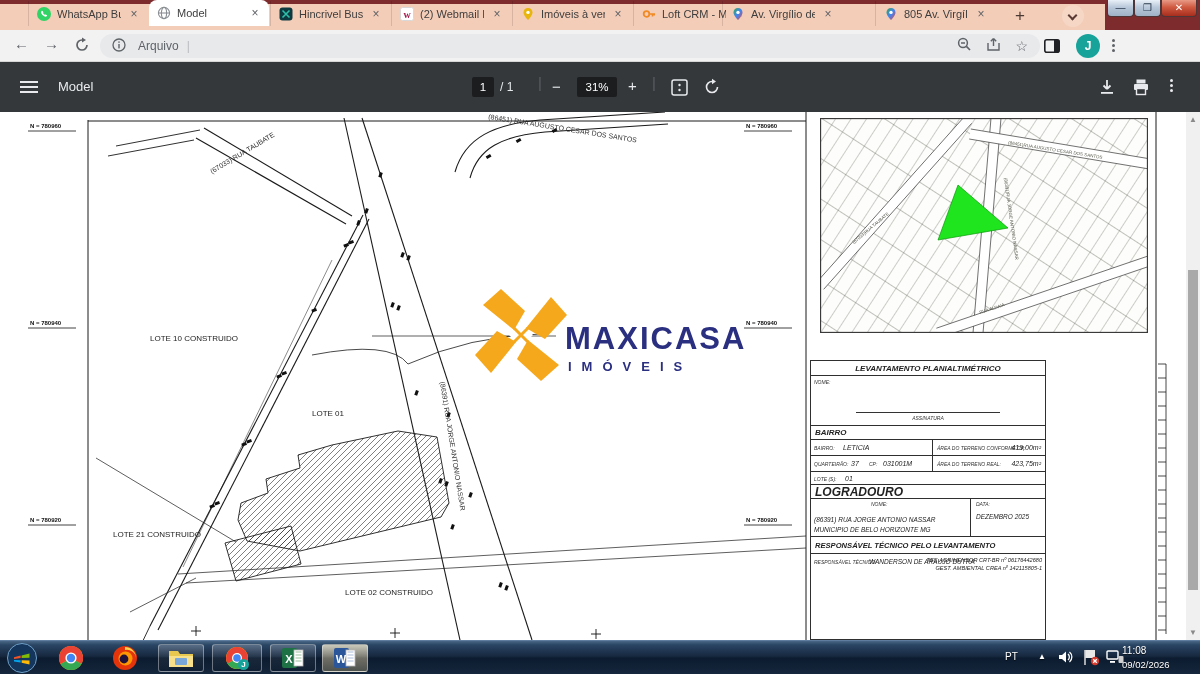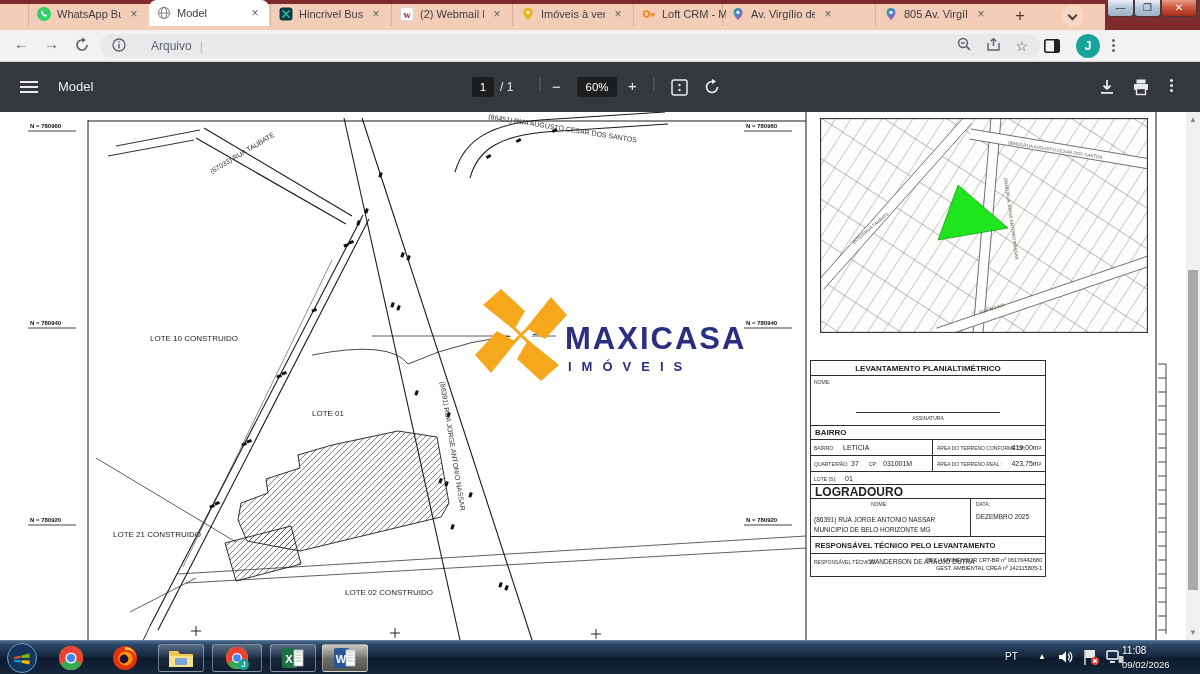--- a/index.html
+++ b/index.html
@@ -48,21 +48,21 @@
 
   
   .content { left:0; top:112px; width:1200px; height:528px; background:#fff; overflow:hidden; }
 
   
   .sbar { left:1186px; top:112px; width:14px; height:528px; background:#f0f0f0; }
   .sarrow { position:absolute; left:0; width:14px; height:15px; color:#8a8a8a; font-size:8px; text-align:center; line-height:15px; }
   .sthumb { position:absolute; left:2px; width:10px; background:#a9a9a9; }
 
   
-  .stable { left:810px; top:248px; width:236px; height:217px; border:1.5px solid #2f2f2f; font-size:7px; color:#222; }
+  .stable { left:810px; top:248px; width:236px; height:280px; border:1.5px solid #2f2f2f; font-size:7px; color:#222;font-style:italic; }
   .trow { position:relative; border-bottom:1px solid #2f2f2f; overflow:hidden; }
   .trow:last-child { border-bottom:none; }
   .bold { font-weight:bold; }
   .cellL { position:absolute; left:0; top:0; bottom:0; border-right:1px solid #2f2f2f; }
   .tiny { font-size:5px; color:#333; }
 
   
   .taskbar { left:0; top:640px; width:1200px; height:34px;
              background:linear-gradient(#4a6787 0%, #2a4564 12%, #16283f 46%, #0c1b2f 52%, #142copy 100%);
              background:linear-gradient(#4a6787 0%, #2a4564 12%, #16283f 46%, #0c1b2f 52%, #15273d 100%);
@@ -208,21 +208,21 @@
         </svg>
     </span>
     <div class="omnibox">
       <span style="margin-left:12px">
         <svg width="14" height="14" viewBox="0 0 14 14">
             <circle cx="7" cy="7" r="6" fill="none" stroke="#5f6368" stroke-width="1.3"></circle>
             <rect x="6.3" y="6" width="1.4" height="4.4" fill="#5f6368"></rect>
             <rect x="6.3" y="3.4" width="1.4" height="1.4" fill="#5f6368"></rect>
           </svg>
       </span>
-      <span style="margin-left:25px;color:#5f6368">Arquivo</span>
+      <span style="margin-left:12px;color:#5f6368">Arquivo</span>
       <span class="sep">|</span>
       <span style="flex:1"></span>
       <span style="margin-right:14px">
         <svg width="15" height="15" viewBox="0 0 15 15">
             <circle cx="6" cy="6" r="4.4" fill="none" stroke="#5f6368" stroke-width="1.5"></circle>
             <line x1="4" y1="6" x2="8" y2="6" stroke="#5f6368" stroke-width="1.5"></line>
             <line x1="9.4" y1="9.4" x2="13" y2="13" stroke="#5f6368" stroke-width="1.7"></line>
           </svg>
       </span>
       <span style="margin-right:14px">
@@ -248,21 +248,21 @@
   </div>
 
   <div class="abs pdfbar">
     <span class="burger"></span>
     <span class="pdftitle">Model</span>
 
     <div class="pgbox" style="left:472px;top:15px;width:22px;height:20px;line-height:20px">1</div>
     <span class="pdfglyph" style="left:500px;top:18px;font-size:12px">/ 1</span>
     <span class="pdfglyph" style="left:538px;top:12px;color:#5a5e62">|</span>
     <span class="pdfglyph" style="left:552px;top:16px">−</span>
-    <div class="pgbox" style="left:577px;top:15px;width:40px;height:20px;line-height:20px">60%</div>
+    <div class="pgbox" style="left:577px;top:15px;width:40px;height:20px;line-height:20px">31%</div>
     <span class="pdfglyph" style="left:628px;top:15px">+</span>
     <span class="pdfglyph" style="left:652px;top:12px;color:#5a5e62">|</span>
     <span class="abs" style="left:671px;top:17px">
       <svg width="17" height="17">
           <rect x="1" y="1" width="15" height="15" rx="2" fill="none" stroke="#e8eaed" stroke-width="1.5"></rect>
           <circle cx="8.5" cy="6" r="1.2" fill="#e8eaed"></circle>
           <circle cx="8.5" cy="11" r="1.2" fill="#e8eaed"></circle>
         </svg>
     </span>
     <span class="abs" style="left:703px;top:16px">

